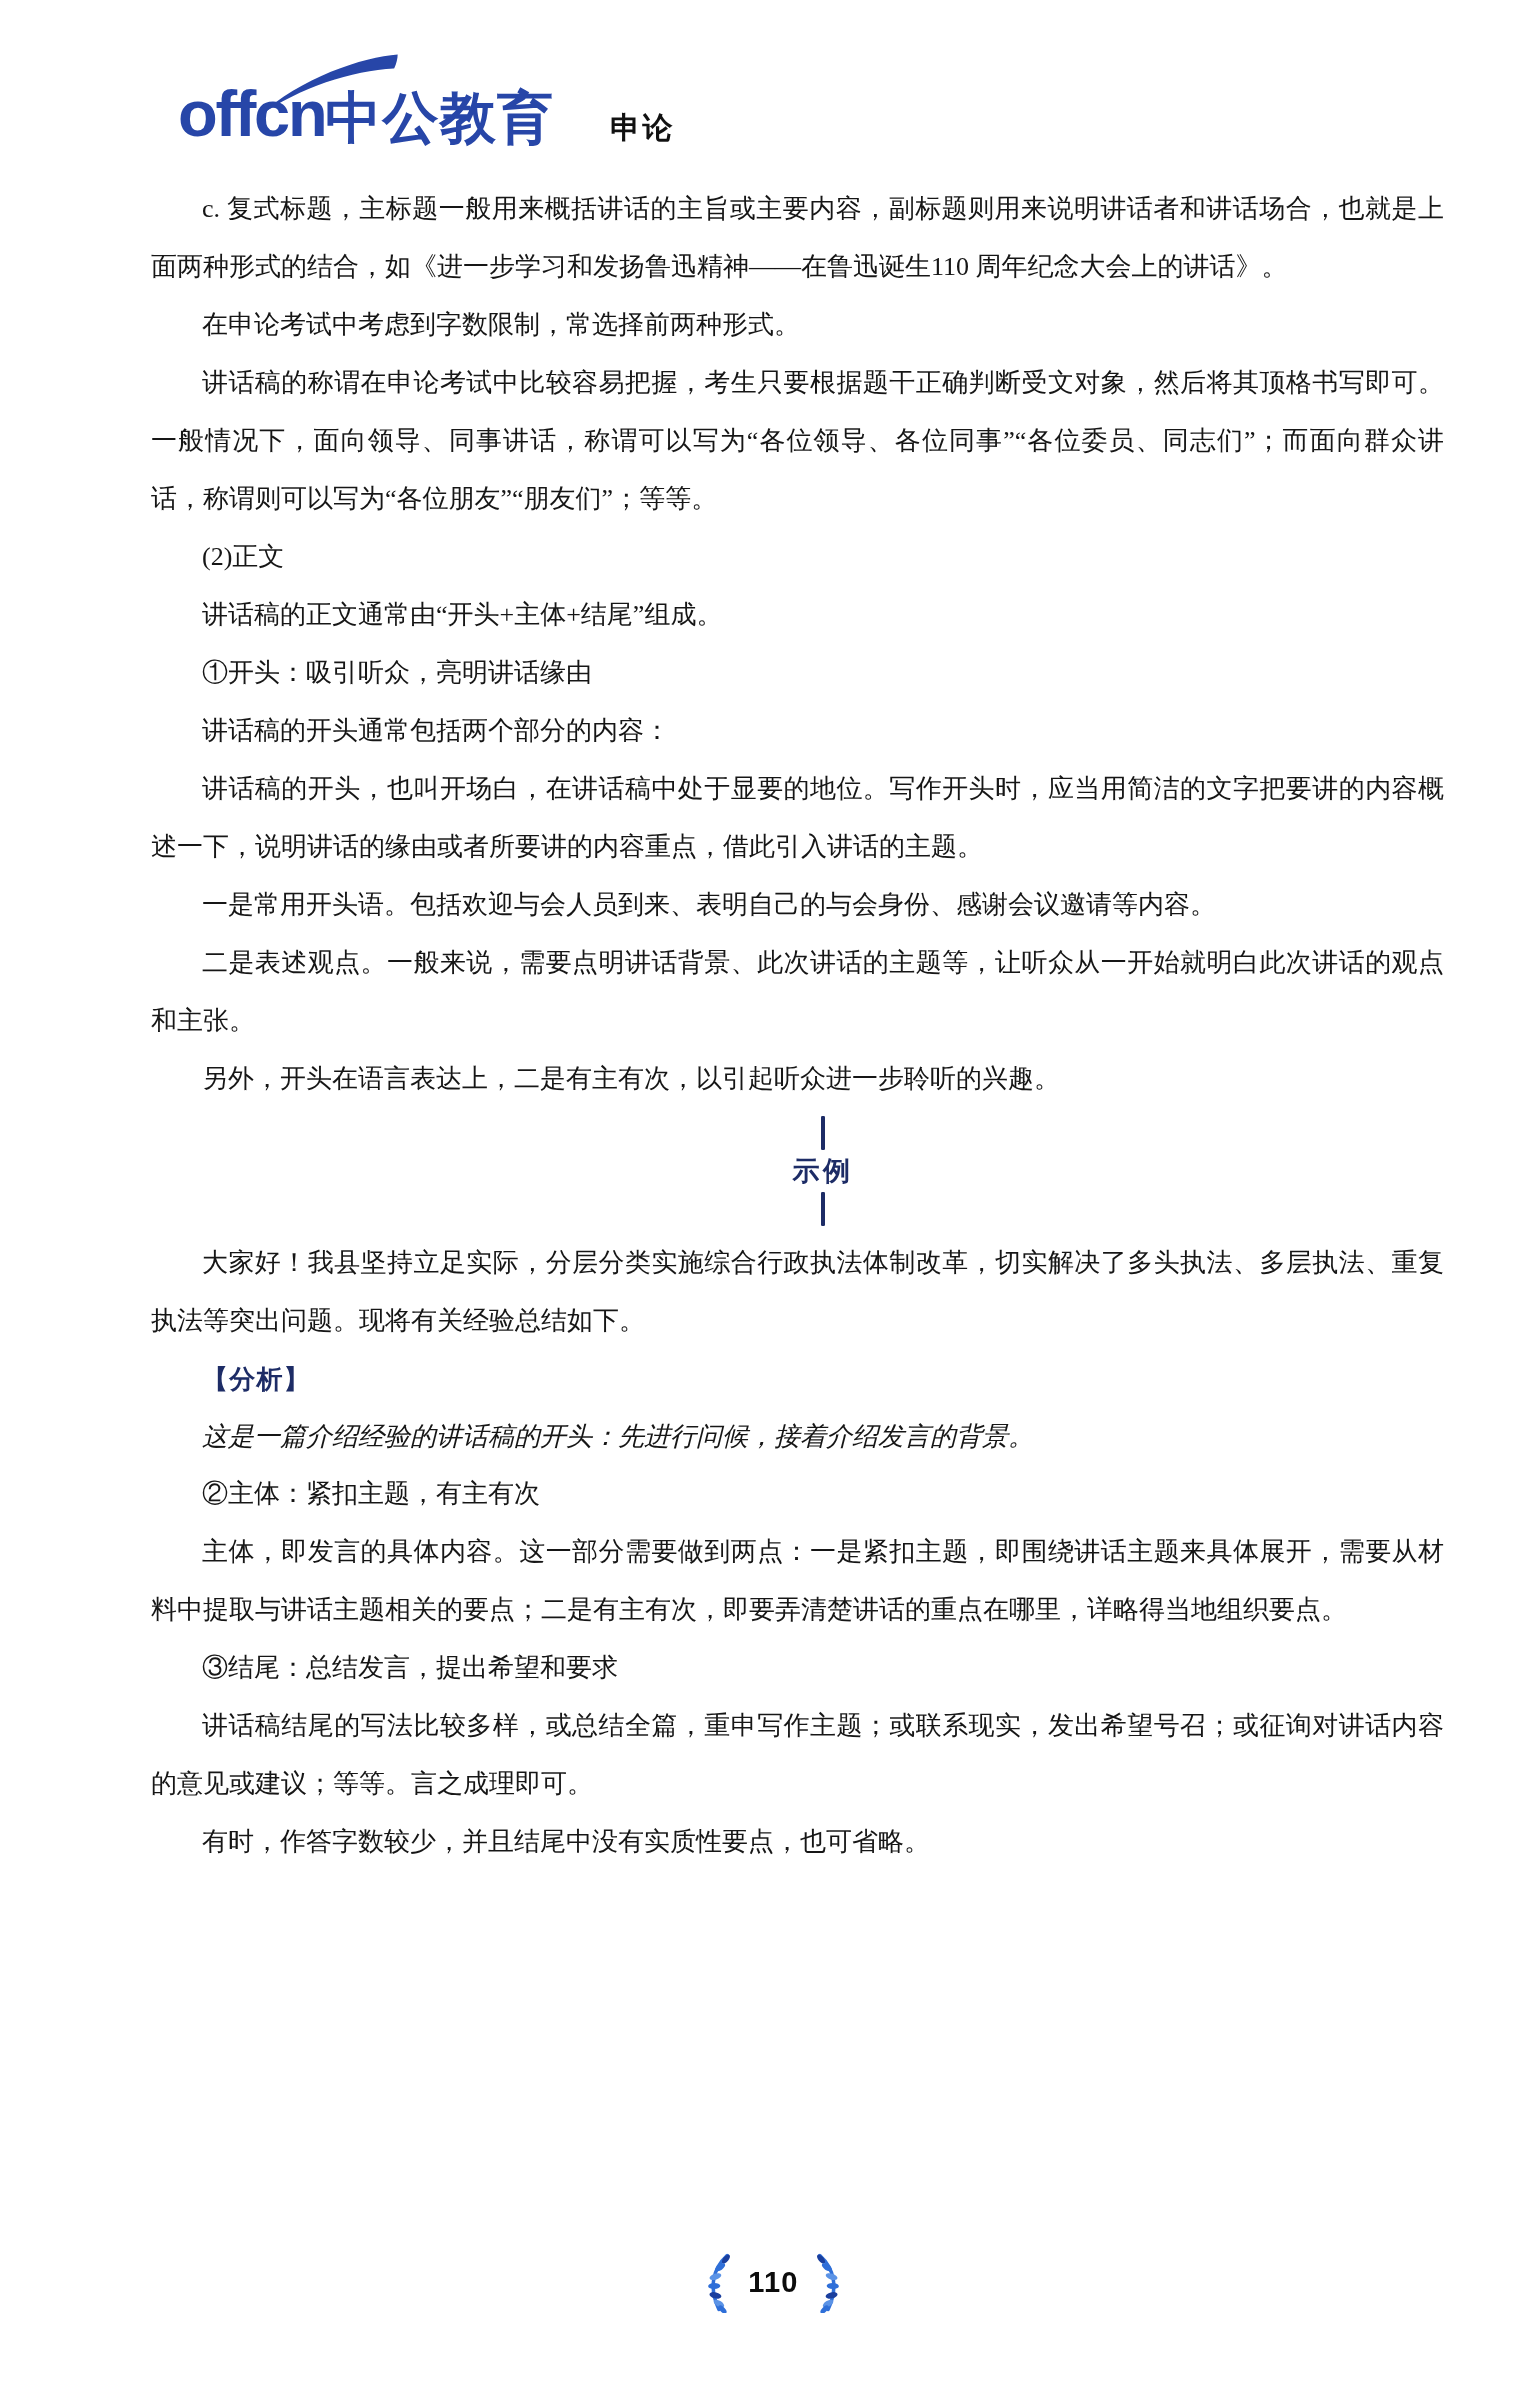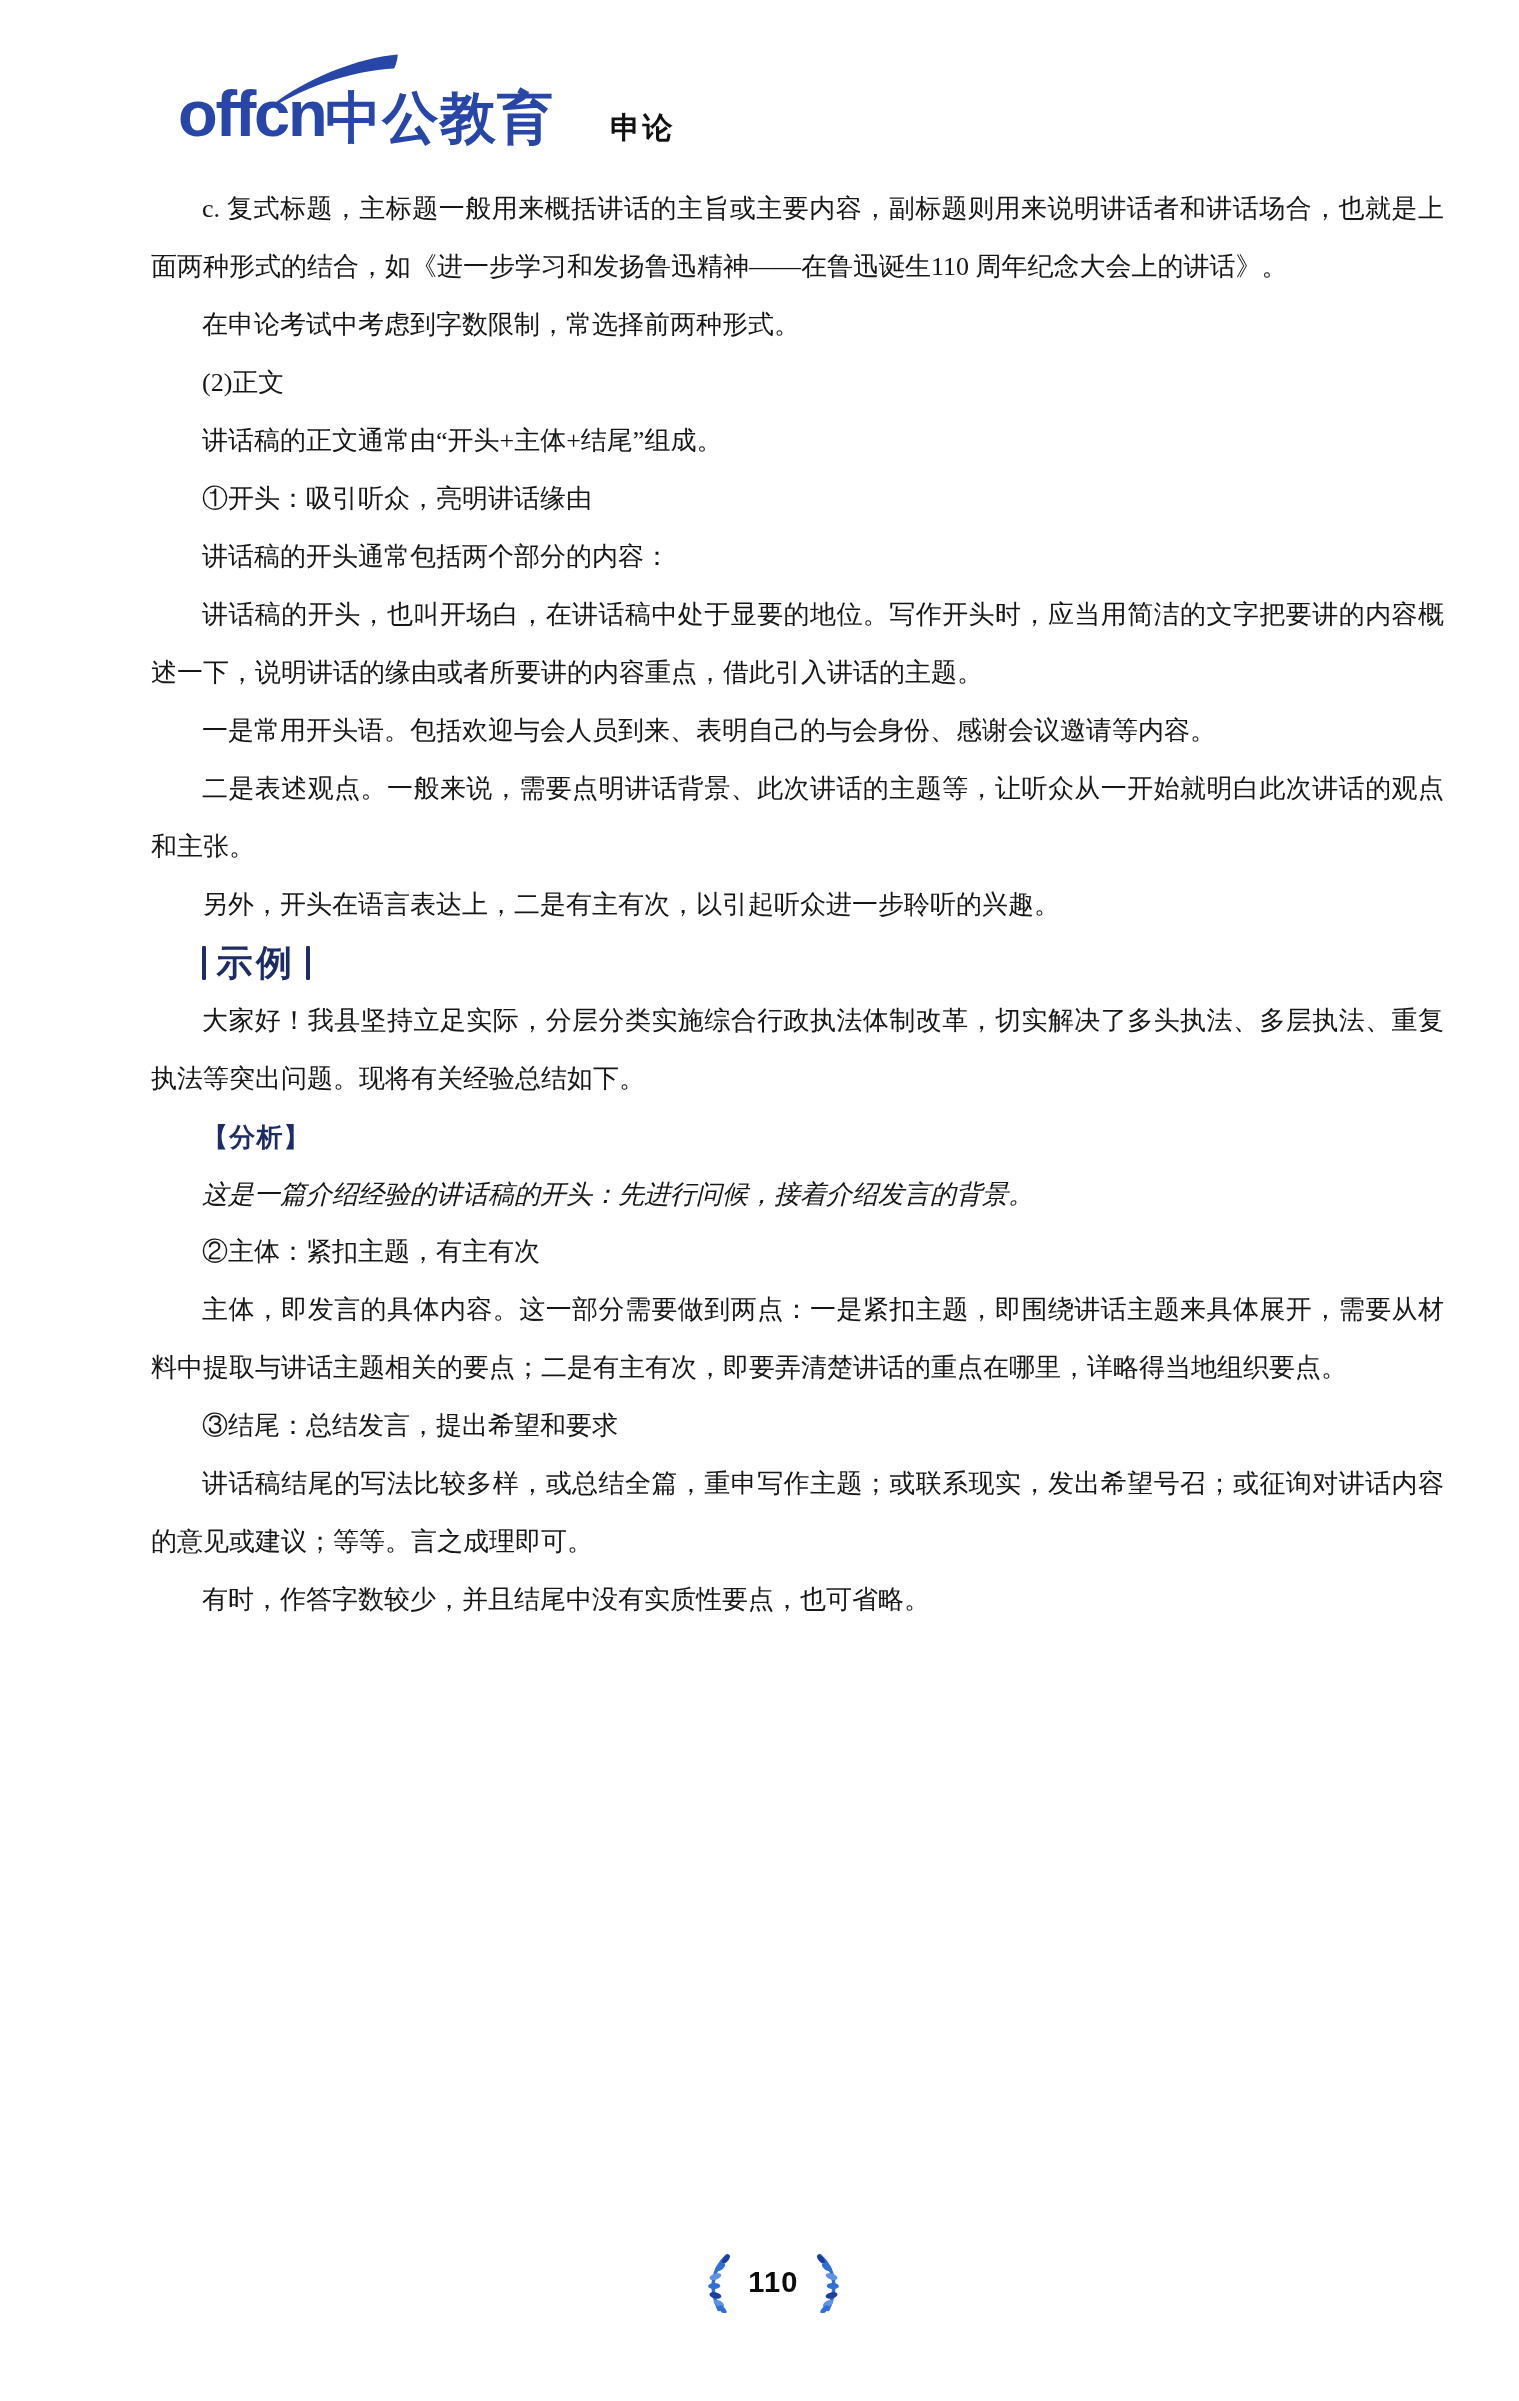--- a/index.html
+++ b/index.html
@@ -47,21 +47,21 @@
     font-style:italic;
     font-family:"DejaVu Serif","Liberation Serif",serif;
   }
 
   
   .example-marker{
     display:flex;align-items:center;
     margin:8.2px 0 8.2px 51px;
     color:#1d2c66;
     font-family:"Liberation Sans","DejaVu Sans",sans-serif;
-    font-size:36px;font-weight:bold;line-height:42px;
+    font-size:27px;font-weight:bold;line-height:42px;flex-direction:column;
   }
   .marker-bar{
     display:inline-block;width:4.1px;height:34px;
     background:#1d2c66;border-radius:1.2px;
   }
   .example-marker .label{margin:0 10.5px;letter-spacing:3.5px;}
   .analysis-marker{
     margin:3.5px 0 3.5px 51px;
     color:#1d2c66;
     font-family:Liberation Sans, sans-serif;
@@ -91,20 +91,21 @@
     </svg>
     <span class="logo-offcn">offcn</span>
     <span class="logo-cn">中公教育</span>
   </div>
   <div class="subject">申论</div>
 </div>
 
 <div class="content">
   <p>c. 复式标题，主标题一般用来概括讲话的主旨或主要内容，副标题则用来说明讲话者和讲话场合，也就是上面两种形式的结合，如《进一步学习和发扬鲁迅精神——在鲁迅诞生110 周年纪念大会上的讲话》。</p>
   <p>在申论考试中考虑到字数限制，常选择前两种形式。</p>
+  <p>讲话稿的称谓在申论考试中比较容易把握，考生只要根据题干正确判断受文对象，然后将其顶格书写即可。一般情况下，面向领导、同事讲话，称谓可以写为“各位领导、各位同事”“各位委员、同志们”；而面向群众讲话，称谓则可以写为“各位朋友”“朋友们”；等等。</p>
   <p>(2)正文</p>
   <p>讲话稿的正文通常由“开头+主体+结尾”组成。</p>
   <p>①开头：吸引听众，亮明讲话缘由</p>
   <p>讲话稿的开头通常包括两个部分的内容：</p>
   <p>讲话稿的开头，也叫开场白，在讲话稿中处于显要的地位。写作开头时，应当用简洁的文字把要讲的内容概述一下，说明讲话的缘由或者所要讲的内容重点，借此引入讲话的主题。</p>
   <p>一是常用开头语。包括欢迎与会人员到来、表明自己的与会身份、感谢会议邀请等内容。</p>
   <p>二是表述观点。一般来说，需要点明讲话背景、此次讲话的主题等，让听众从一开始就明白此次讲话的观点和主张。</p>
   <p>另外，开头在语言表达上，二是有主有次，以引起听众进一步聆听的兴趣。</p>
 
   <div class="example-marker">

